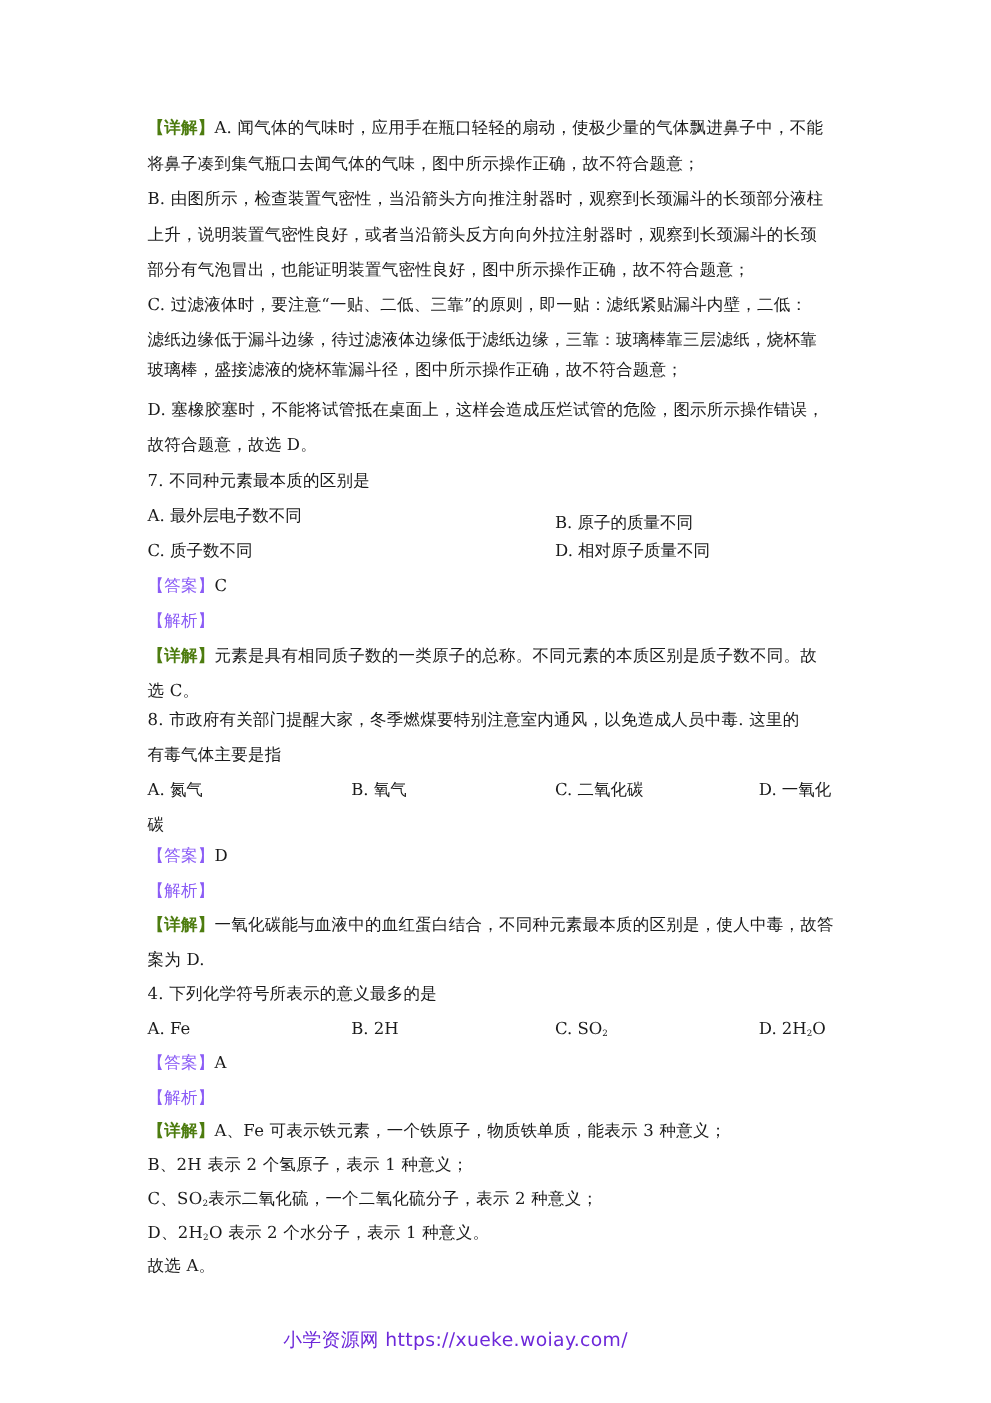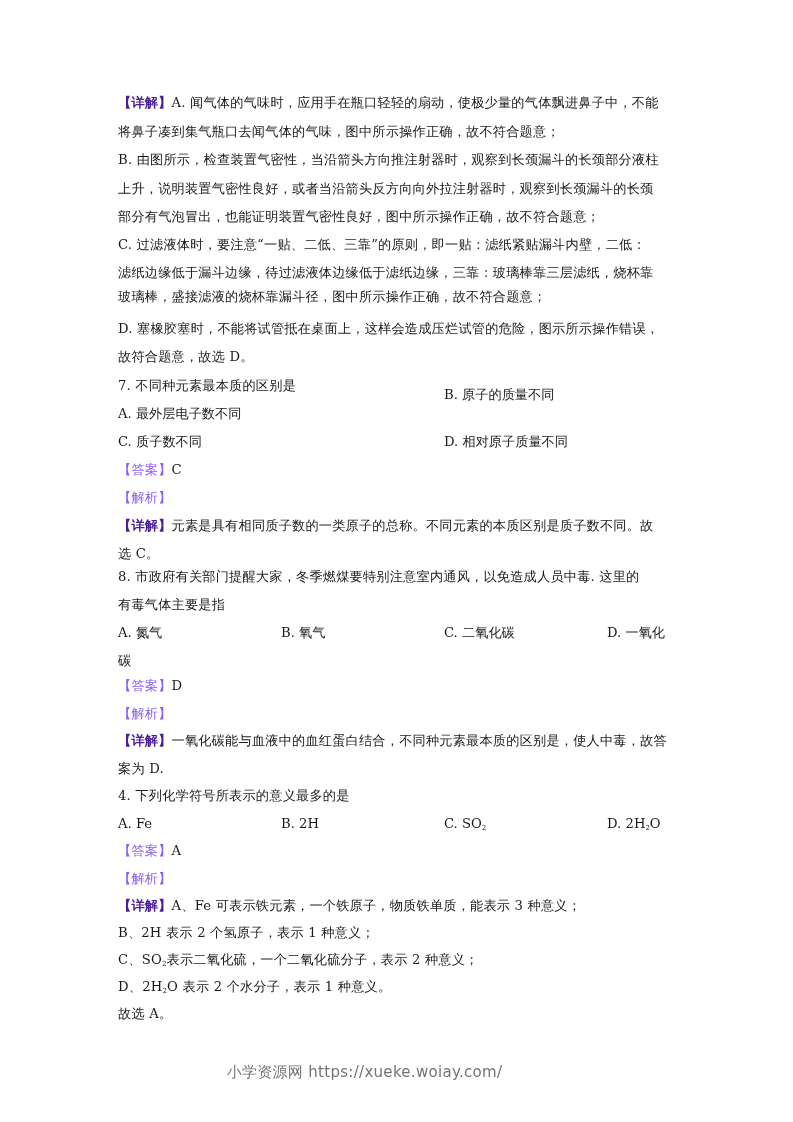--- a/index.html
+++ b/index.html
@@ -7,26 +7,26 @@
       width: 793px; height: 1122px; position: relative; overflow: hidden;
       font-family: "DejaVu Serif", "Liberation Serif", serif;
       color: #1a1a1a;
     }
     .page { position: absolute; left: 118px; top: 0; width: 565px; }
     .line {
       position: absolute; left: 0; white-space: nowrap;
       font-size: 13.2px; line-height: 18px; letter-spacing: 0.2px;
     }
     .tag-blue { color: #8b5cf6; }
-    .tag-black { color: #4c1d95; font-weight: bold; }
+    .tag-black { color: #4d7c0f; font-weight: bold; }
     .opt { position: absolute; white-space: nowrap; font-size: 13.2px; line-height: 18px; }
     sub { font-size: 7px; vertical-align: -2px; }
     .footer {
       position: absolute; left: 0; width: 729px; top: 1063px; text-align: center;
-      font-family: "DejaVu Sans", "Liberation Sans", sans-serif; font-size: 15px; color: #737373;
+      font-family: "DejaVu Sans", "Liberation Sans", sans-serif; font-size: 15px; color: #6d28d9;
       letter-spacing: 0.3px;
     }
   </style>
 </head>
 <body>
 
 <div class="page">
 
   <div class="line" style="top:94px">
     <span class="tag-black">【详解】</span><span>A. 闻气体的气味时，应用手在瓶口轻轻的扇动，使极少量的气体飘进鼻子中，不能</span>
@@ -36,21 +36,21 @@
   <div class="line" style="top:180px">上升，说明装置气密性良好，或者当沿箭头反方向向外拉注射器时，观察到长颈漏斗的长颈</div>
   <div class="line" style="top:208px">部分有气泡冒出，也能证明装置气密性良好，图中所示操作正确，故不符合题意；</div>
   <div class="line" style="top:236px">C. 过滤液体时，要注意“一贴、二低、三靠”的原则，即一贴：滤纸紧贴漏斗内壁，二低：</div>
   <div class="line" style="top:264px">滤纸边缘低于漏斗边缘，待过滤液体边缘低于滤纸边缘，三靠：玻璃棒靠三层滤纸，烧杯靠</div>
   <div class="line" style="top:288px">玻璃棒，盛接滤液的烧杯靠漏斗径，图中所示操作正确，故不符合题意；</div>
   <div class="line" style="top:320px">D. 塞橡胶塞时，不能将试管抵在桌面上，这样会造成压烂试管的危险，图示所示操作错误，</div>
   <div class="line" style="top:348px">故符合题意，故选 D。</div>
 
   <div class="line" style="top:377px">7.  不同种元素最本质的区别是</div>
   <div class="opt" style="top:405px; left:0">A.  最外层电子数不同</div>
-  <div class="opt" style="top:386px; left:326px">B.  原子的质量不同</div>
+  <div class="opt" style="top:410px; left:326px">B.  原子的质量不同</div>
   <div class="opt" style="top:433px; left:0">C.  质子数不同</div>
   <div class="opt" style="top:433px; left:326px">D.  相对原子质量不同</div>
   <div class="line" style="top:461px">
     <span class="tag-blue">【答案】</span><span>C</span>
   </div>
   <div class="line tag-blue" style="top:489px">【解析】</div>
   <div class="line" style="top:517px">
     <span class="tag-black">【详解】</span><span>元素是具有相同质子数的一类原子的总称。不同元素的本质区别是质子数不同。故</span>
   </div>
   <div class="line" style="top:545px">选 C。</div>

